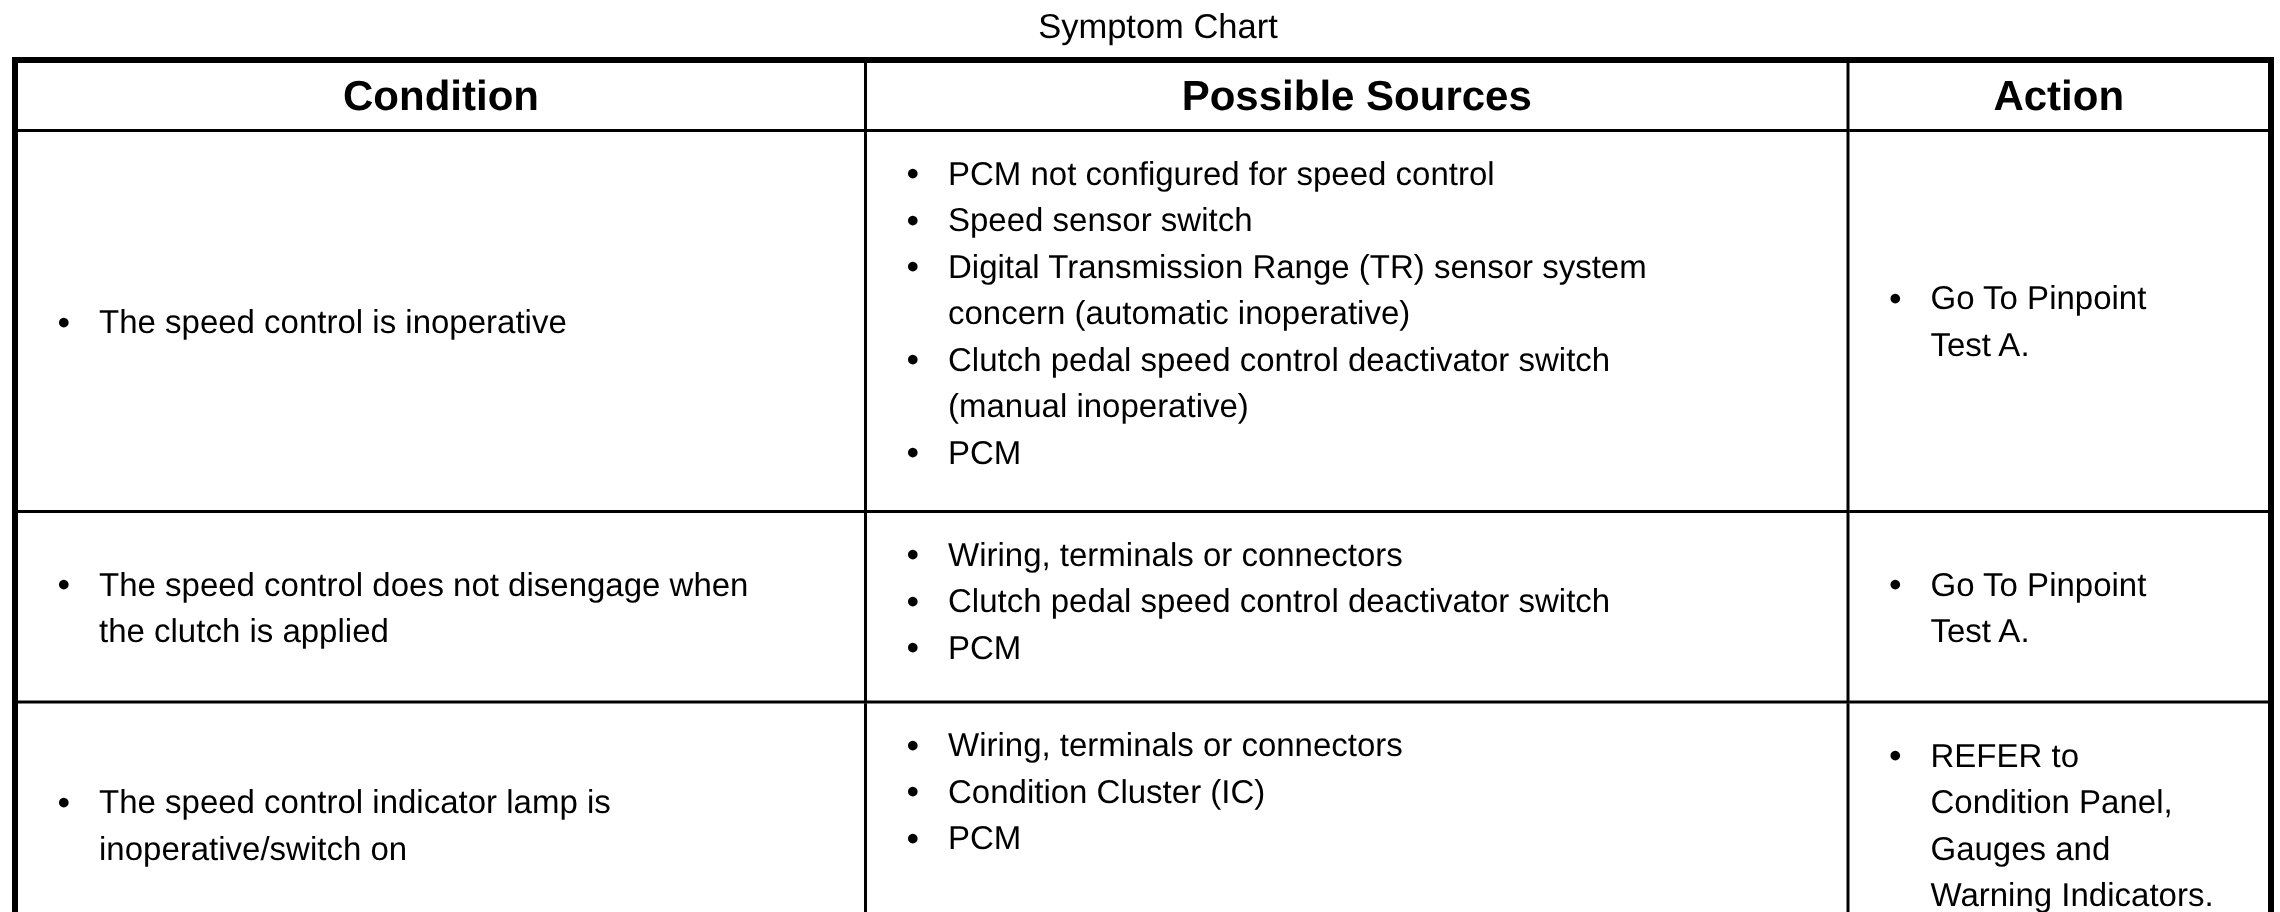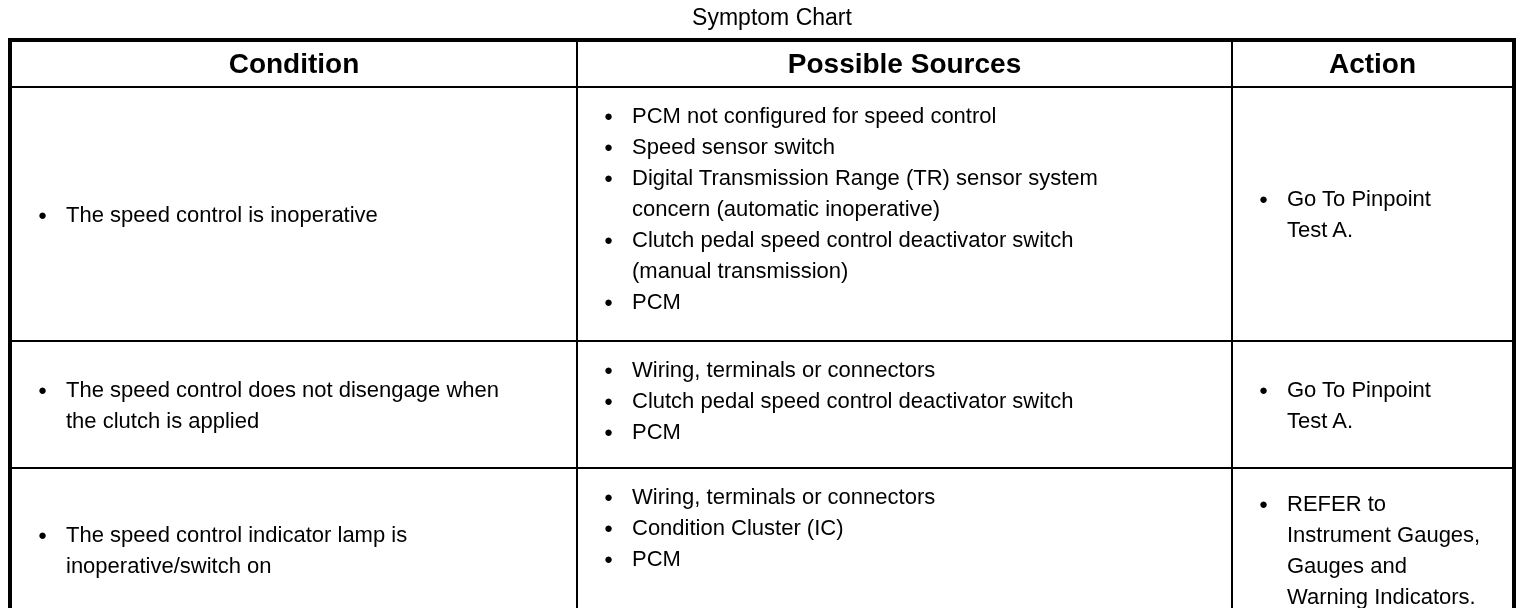--- a/index.html
+++ b/index.html
@@ -114,21 +114,21 @@
           <span class="bullet">●</span>
           <div class="txt">
             <div class="line">Digital Transmission Range (TR) sensor system</div>
             <div class="line">concern (automatic inoperative)</div>
           </div>
         </div>
         <div class="item">
           <span class="bullet">●</span>
           <div class="txt">
             <div class="line">Clutch pedal speed control deactivator switch</div>
-            <div class="line">(manual transmission)</div>
+            <div class="line">(manual inoperative)</div>
           </div>
         </div>
         <div class="item">
           <span class="bullet">●</span>
           <div class="txt">
             <div class="line">PCM</div>
           </div>
         </div>
       </td>
       <td class="act">
@@ -211,21 +211,21 @@
           <div class="txt">
             <div class="line">PCM</div>
           </div>
         </div>
       </td>
       <td class="act">
         <div class="item">
           <span class="bullet">●</span>
           <div class="txt">
             <div class="line">REFER to</div>
-            <div class="line">Instrument Gauges,</div>
+            <div class="line">Condition Panel,</div>
             <div class="line">Gauges and</div>
             <div class="line">Warning Indicators.</div>
           </div>
         </div>
       </td>
     </tr>
   </tbody>
     </table>
 </div>
 

